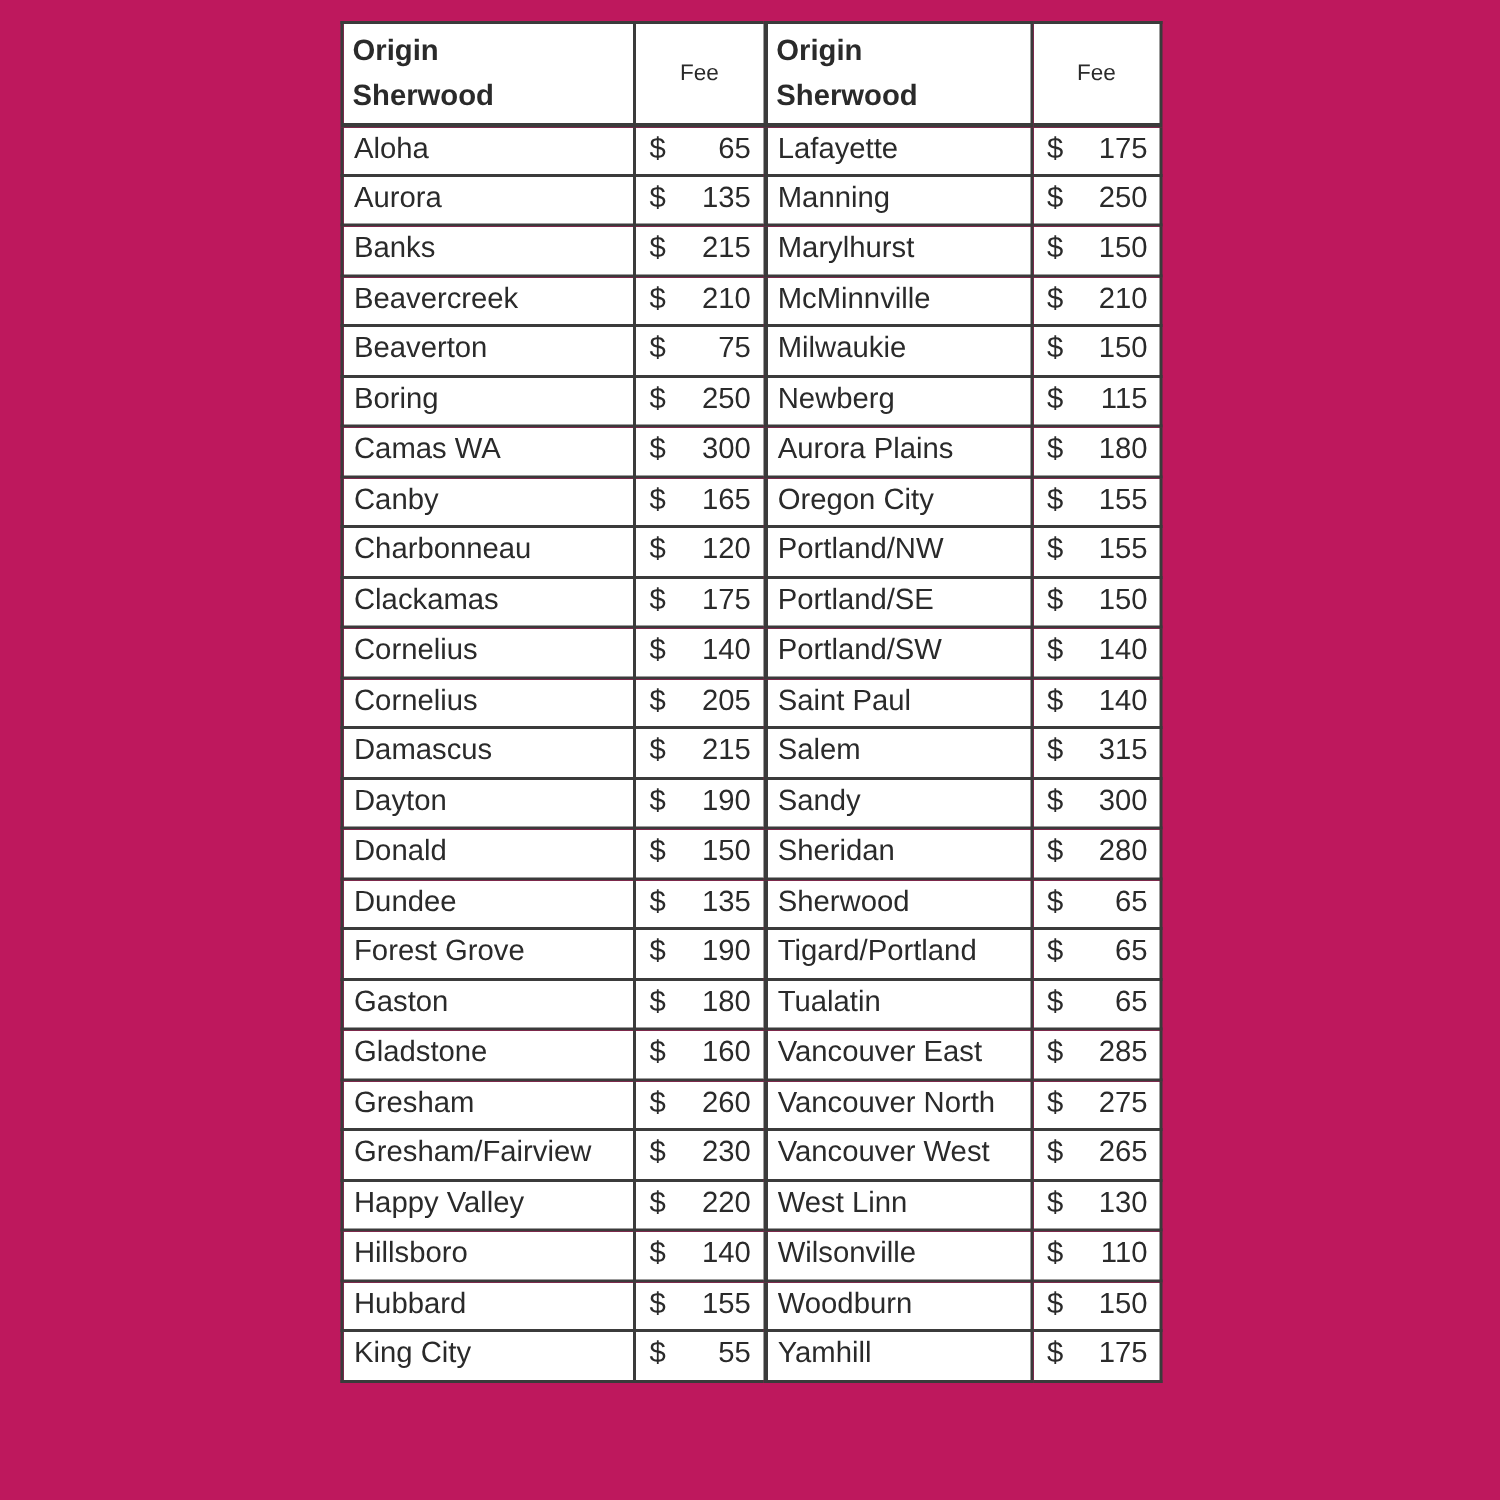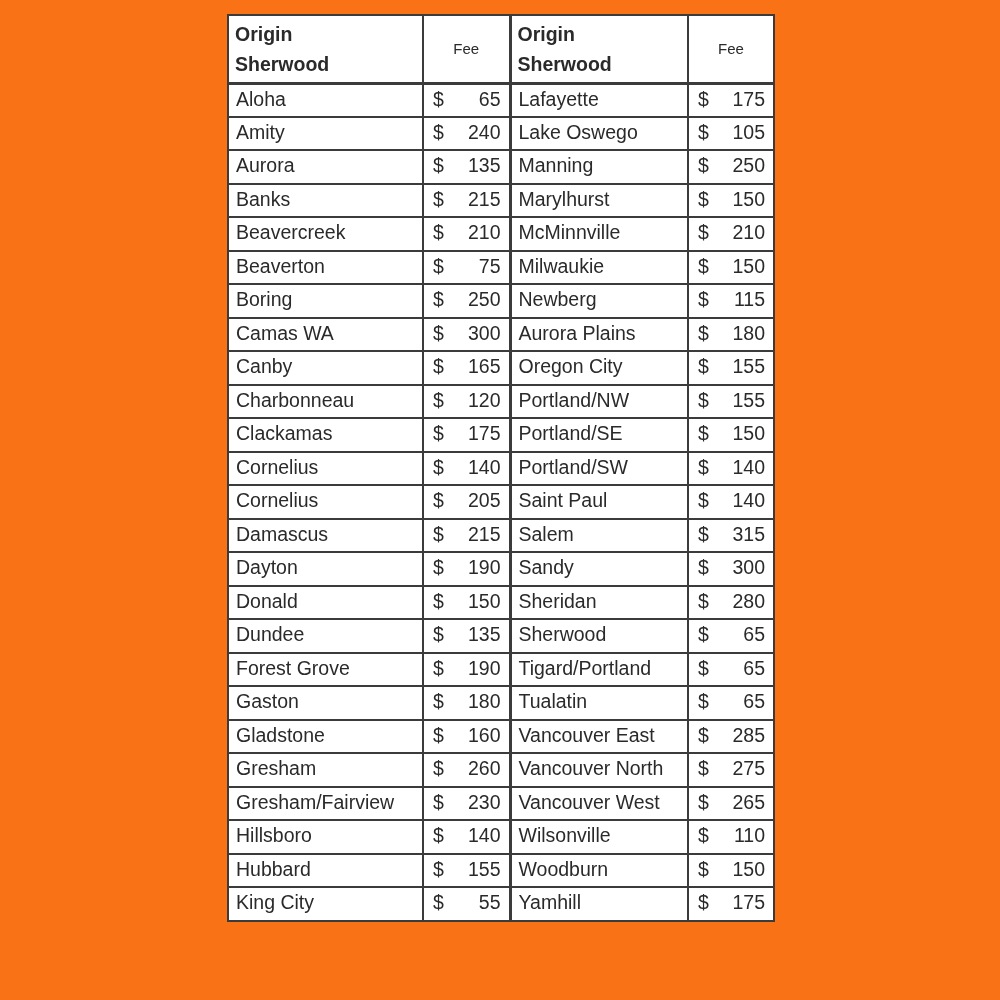--- a/index.html
+++ b/index.html
@@ -6,21 +6,21 @@
   html, body {
     width: 1000px; height: 1000px;
     background: #ffffff;
     font-family: "Liberation Sans", "DejaVu Sans", sans-serif;
     color: #2a2a2a;
     overflow: hidden;
   }
   .canvas {
     position: relative;
     width: 1000px; height: 1000px;
-    background: #f97316;
+    background: #be185d;
   }
   table.fee-table {
     position: absolute;
     left: 227px; top: 14px;
     width: 546px;
     border-collapse: collapse;
     table-layout: fixed;
     font-size: 19.5px;
   }
   .fee-table col.c-origin1 { width: 195px; }
@@ -105,36 +105,20 @@
     </td>
     <td class="origin-cell origin-col-2">Lafayette</td>
     <td class="fee-cell">
       <div class="fee-wrap">
         <span class="dollar">$</span>
         <span class="amount">175</span>
       </div>
     </td>
   </tr>
         <tr>
-    <td class="origin-cell">Amity</td>
-    <td class="fee-cell">
-      <div class="fee-wrap">
-        <span class="dollar">$</span>
-        <span class="amount">240</span>
-      </div>
-    </td>
-    <td class="origin-cell origin-col-2">Lake Oswego</td>
-    <td class="fee-cell">
-      <div class="fee-wrap">
-        <span class="dollar">$</span>
-        <span class="amount">105</span>
-      </div>
-    </td>
-  </tr>
-        <tr>
     <td class="origin-cell">Aurora</td>
     <td class="fee-cell">
       <div class="fee-wrap">
         <span class="dollar">$</span>
         <span class="amount">135</span>
       </div>
     </td>
     <td class="origin-cell origin-col-2">Manning</td>
     <td class="fee-cell">
       <div class="fee-wrap">
@@ -437,20 +421,36 @@
       <div class="fee-wrap">
         <span class="dollar">$</span>
         <span class="amount">230</span>
       </div>
     </td>
     <td class="origin-cell origin-col-2">Vancouver West</td>
     <td class="fee-cell">
       <div class="fee-wrap">
         <span class="dollar">$</span>
         <span class="amount">265</span>
+      </div>
+    </td>
+  </tr>
+        <tr>
+    <td class="origin-cell">Happy Valley</td>
+    <td class="fee-cell">
+      <div class="fee-wrap">
+        <span class="dollar">$</span>
+        <span class="amount">220</span>
+      </div>
+    </td>
+    <td class="origin-cell origin-col-2">West Linn</td>
+    <td class="fee-cell">
+      <div class="fee-wrap">
+        <span class="dollar">$</span>
+        <span class="amount">130</span>
       </div>
     </td>
   </tr>
         <tr>
     <td class="origin-cell">Hillsboro</td>
     <td class="fee-cell">
       <div class="fee-wrap">
         <span class="dollar">$</span>
         <span class="amount">140</span>
       </div>

